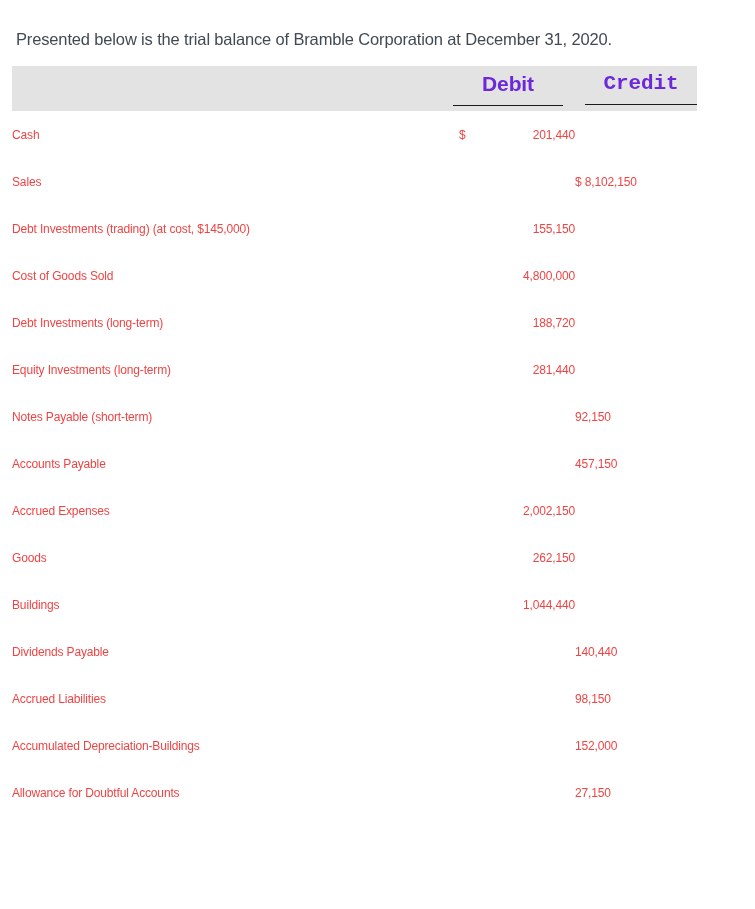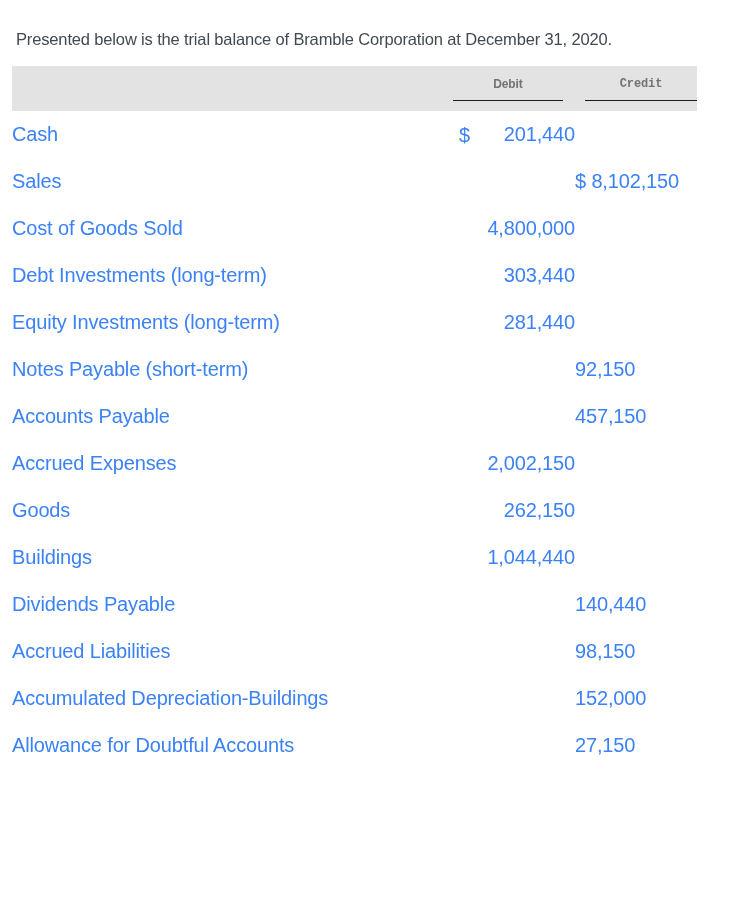--- a/index.html
+++ b/index.html
@@ -41,22 +41,22 @@
 
   
   #trial-balance-table thead tr {
     background: #e3e3e3;
     height: 45px;
   }
   #trial-balance-table thead th {
     padding: 0;
     margin: 0;
     font-weight: bold;
-    font-size: 12px;
-    color: #737373;
+    font-size: 21px;
+    color: #6d28d9;
     vertical-align: middle;
     letter-spacing: -0.1px;
   }
   th.col-account   { width: 433px; }
   th.col-debit     { width: 130px; }
   th.col-credit    { width: 122px; font-family: Liberation Mono, monospace; }
 
   .head-cell-inner {
     display: block;
     text-align: center;
@@ -68,22 +68,22 @@
     margin: 0 2px 0 8px;
   }
   th.col-debit .head-cell-inner  { margin-right: 12px; }
   th.col-credit .head-cell-inner { margin-right: 0px; margin-left: 10px; }
 
   
   #trial-balance-table tbody tr { height: 47px; }
   #trial-balance-table tbody td {
     padding: 0;
     margin: 16px;
-    font-size: 20px;
-    color: #3b82f6;
+    font-size: 12px;
+    color: #ef4444;
     vertical-align: middle;
     letter-spacing: -0.15px;
     white-space: nowrap;
   }
   td.cell-account {
     padding-left: 11px;
   }
   td.cell-debit {
     text-align: right;
     padding-right: 12px;
@@ -123,27 +123,32 @@
         <td class="cell-account">Cash</td>
         <td class="cell-debit"><span class="currency-mark">$</span><span>201,440</span></td>
         <td class="cell-credit"><span></span></td>
       </tr>
       <tr>
         <td class="cell-account">Sales</td>
         <td class="cell-debit"><span></span></td>
         <td class="cell-credit"><span>$ 8,102,150</span></td>
       </tr>
       <tr>
+        <td class="cell-account">Debt Investments (trading) (at cost, $145,000)</td>
+        <td class="cell-debit"><span>155,150</span></td>
+        <td class="cell-credit"><span></span></td>
+      </tr>
+      <tr>
         <td class="cell-account">Cost of Goods Sold</td>
         <td class="cell-debit"><span>4,800,000</span></td>
         <td class="cell-credit"><span></span></td>
       </tr>
       <tr>
         <td class="cell-account">Debt Investments (long-term)</td>
-        <td class="cell-debit"><span>303,440</span></td>
+        <td class="cell-debit"><span>188,720</span></td>
         <td class="cell-credit"><span></span></td>
       </tr>
       <tr>
         <td class="cell-account">Equity Investments (long-term)</td>
         <td class="cell-debit"><span>281,440</span></td>
         <td class="cell-credit"><span></span></td>
       </tr>
       <tr>
         <td class="cell-account">Notes Payable (short-term)</td>
         <td class="cell-debit"><span></span></td>

